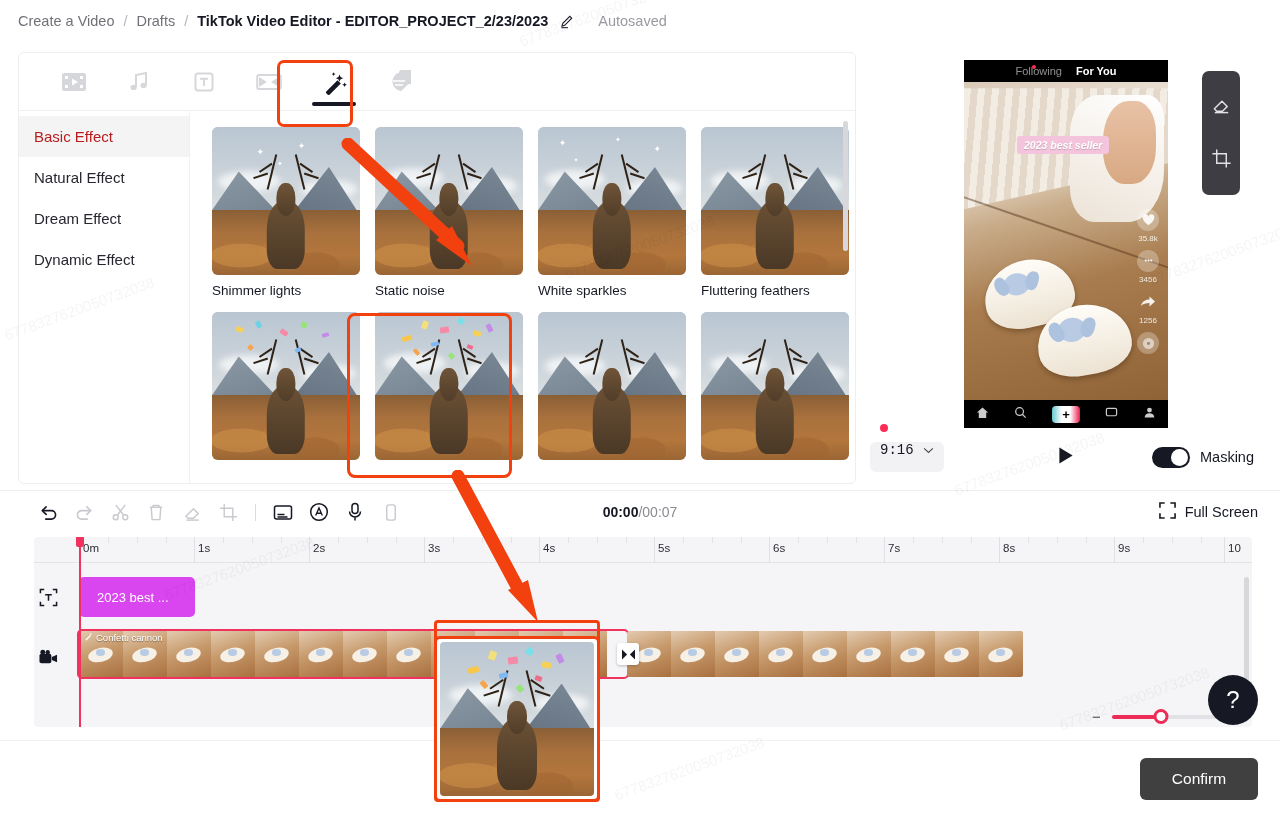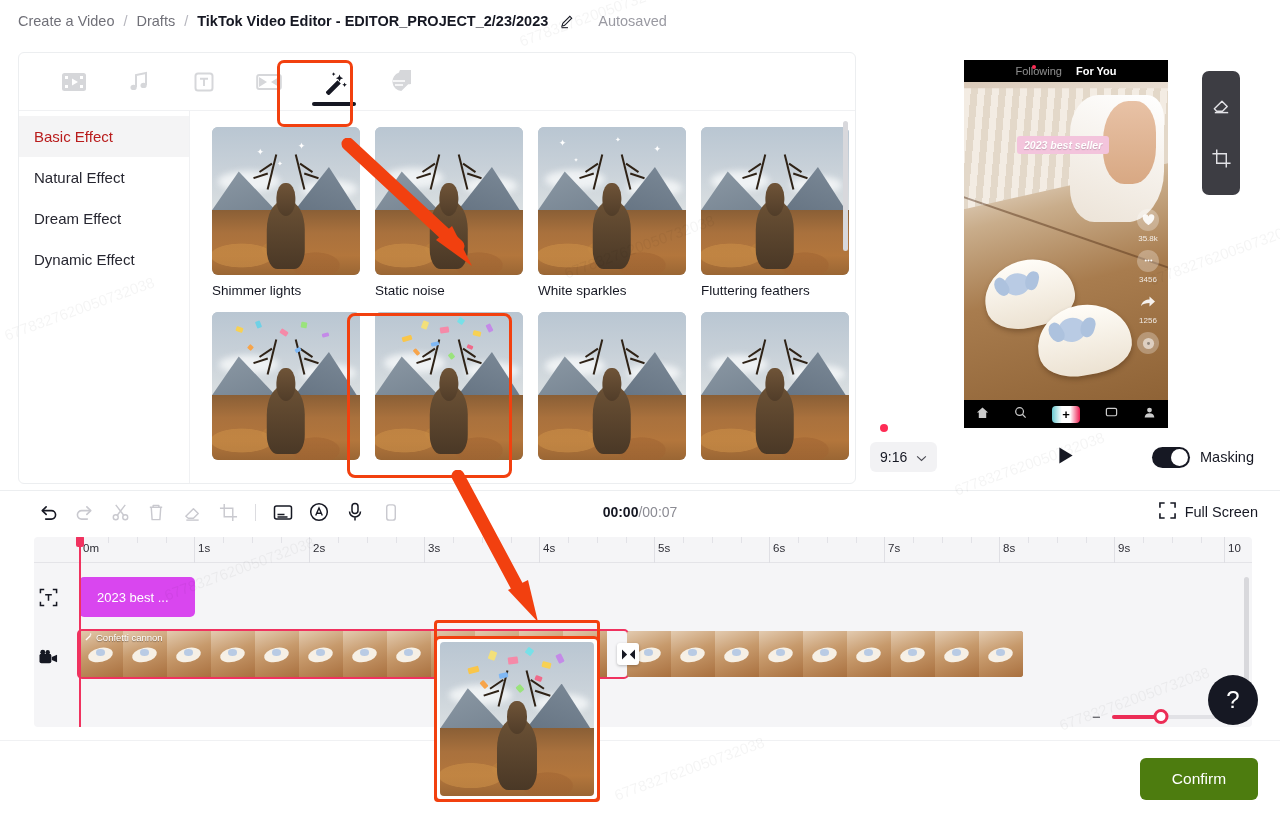--- a/index.html
+++ b/index.html
@@ -128,21 +128,21 @@
 
   .float-tools {
     position: absolute; right: 22px; top: 11px; width: 38px; height: 124px;
     background: #3d3d43; border-radius: 7px; display:flex; flex-direction:column;
     align-items:center; justify-content: space-around; padding: 8px 0;
   }
   .float-tools div { cursor: pointer; }
 
   .preview-dot { position: absolute; left: 10px; top: 372px; width: 8px; height: 8px; border-radius: 50%; background: #fe2c55; }
   .preview-bar { position: absolute; left: 0; right: 0; top: 388px; height: 34px; display: flex; align-items: center; }
-  .ratio-chip { background: #f2f2f4; border-radius: 6px; height: 30px; padding: 0 10px; display:flex; align-items:center; gap: 9px; font-size: 14px; cursor: pointer; }
+  .ratio-chip { background: #f2f2f4; border-radius: 6px; height: 30px; padding: 0 10px; display:flex; gap: 9px; font-size: 14px; cursor: pointer; font-family: Liberation Mono, monospace; }
   .play-btn { position: absolute; left: 50%; transform: translateX(-50%); cursor: pointer; }
   .mask-wrap { position: absolute; right: 8px; display:flex; align-items:center; gap: 10px; }
   .toggle { width: 38px; height: 21px; border-radius: 11px; background: #161823; position: relative; cursor: pointer; }
   .toggle .knob { position: absolute; right: 2px; top: 2px; width: 17px; height: 17px; border-radius: 50%; background: #fff; }
   .mask-label { font-size: 14.5px; }
 
   
   .tl-divider { position: absolute; left: 0; right: 0; top: 490px; height: 1px; background: #eceef0; }
   .tl-toolbar { position: absolute; left: 0; right: 0; top: 492px; height: 40px; display: flex; align-items: center; padding-left: 30px; }
   .tl-ico { width: 36px; height: 30px; display: flex; align-items: center; justify-content: center; cursor: pointer; }
@@ -192,21 +192,21 @@
 
   .help-btn {
     position: absolute; right: 22px; top: 675px; width: 50px; height: 50px; border-radius: 50%;
     background: #161823; color: #fff; display: flex; align-items: center; justify-content: center;
     font-size: 24px; cursor: pointer;
   }
 
   .footer { position: absolute; left: 0; right: 0; bottom: 0; height: 76px; border-top: 1px solid #f0f1f3; display: flex; align-items: center; justify-content: flex-end; padding-right: 22px; gap: 16px; background: #fff; }
   .btn { height: 42px; border-radius: 6px; font-size: 15.5px; display:flex; align-items:center; justify-content:center; cursor: pointer; border: none; }
   .btn-back { width: 112px; background: #f2f2f4; color: #161823; }
-  .btn-confirm { width: 118px; background: #4d7c0f; color: #fff; }
+  .btn-confirm { width: 118px; background: #404040; color: #fff; }
 
   
   .anno { position: absolute; z-index: 20; pointer-events: none; }
   .pop-thumb {
     position: absolute; left: 434px; top: 636px; width: 166px; height: 166px;
     border: 3px solid #f2400f; border-radius: 6px; background: #fff; padding: 3px; z-index: 18;
   }
   .pop-outer {
     position: absolute; left: 434px; top: 620px; width: 166px; height: 182px;
     border: 3px solid #f2400f; border-radius: 4px; z-index: 17; pointer-events: none;

